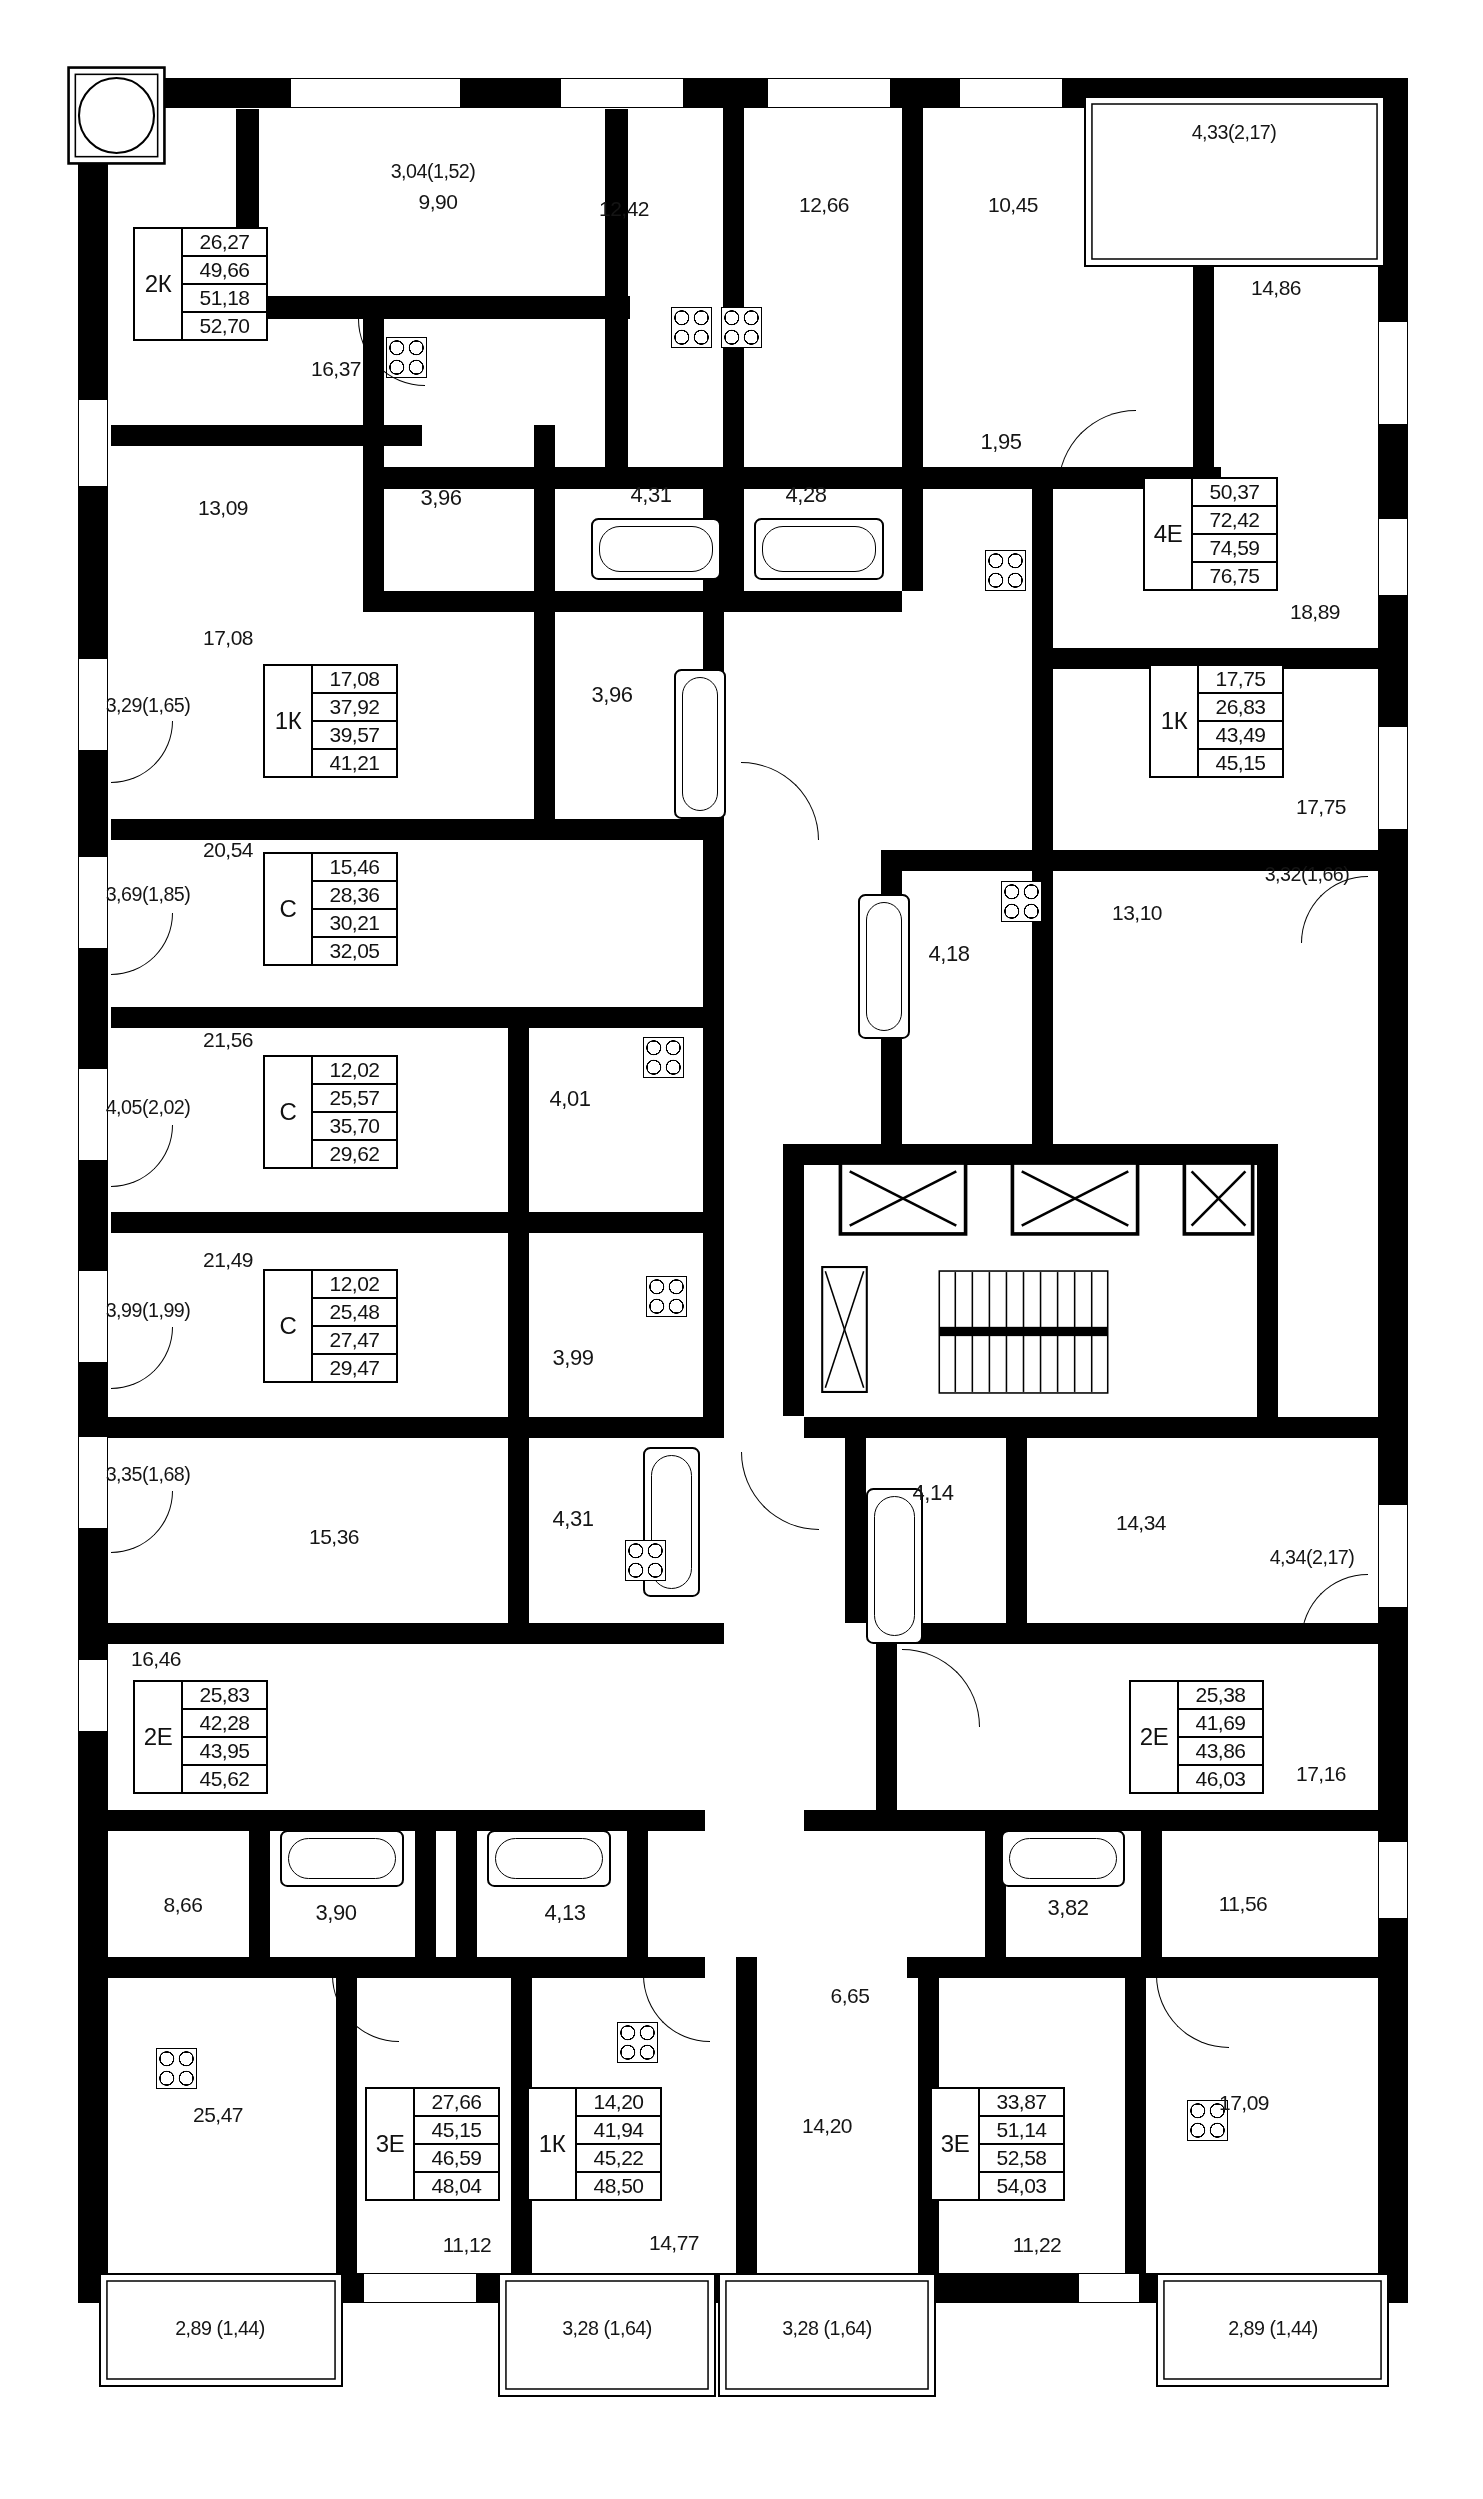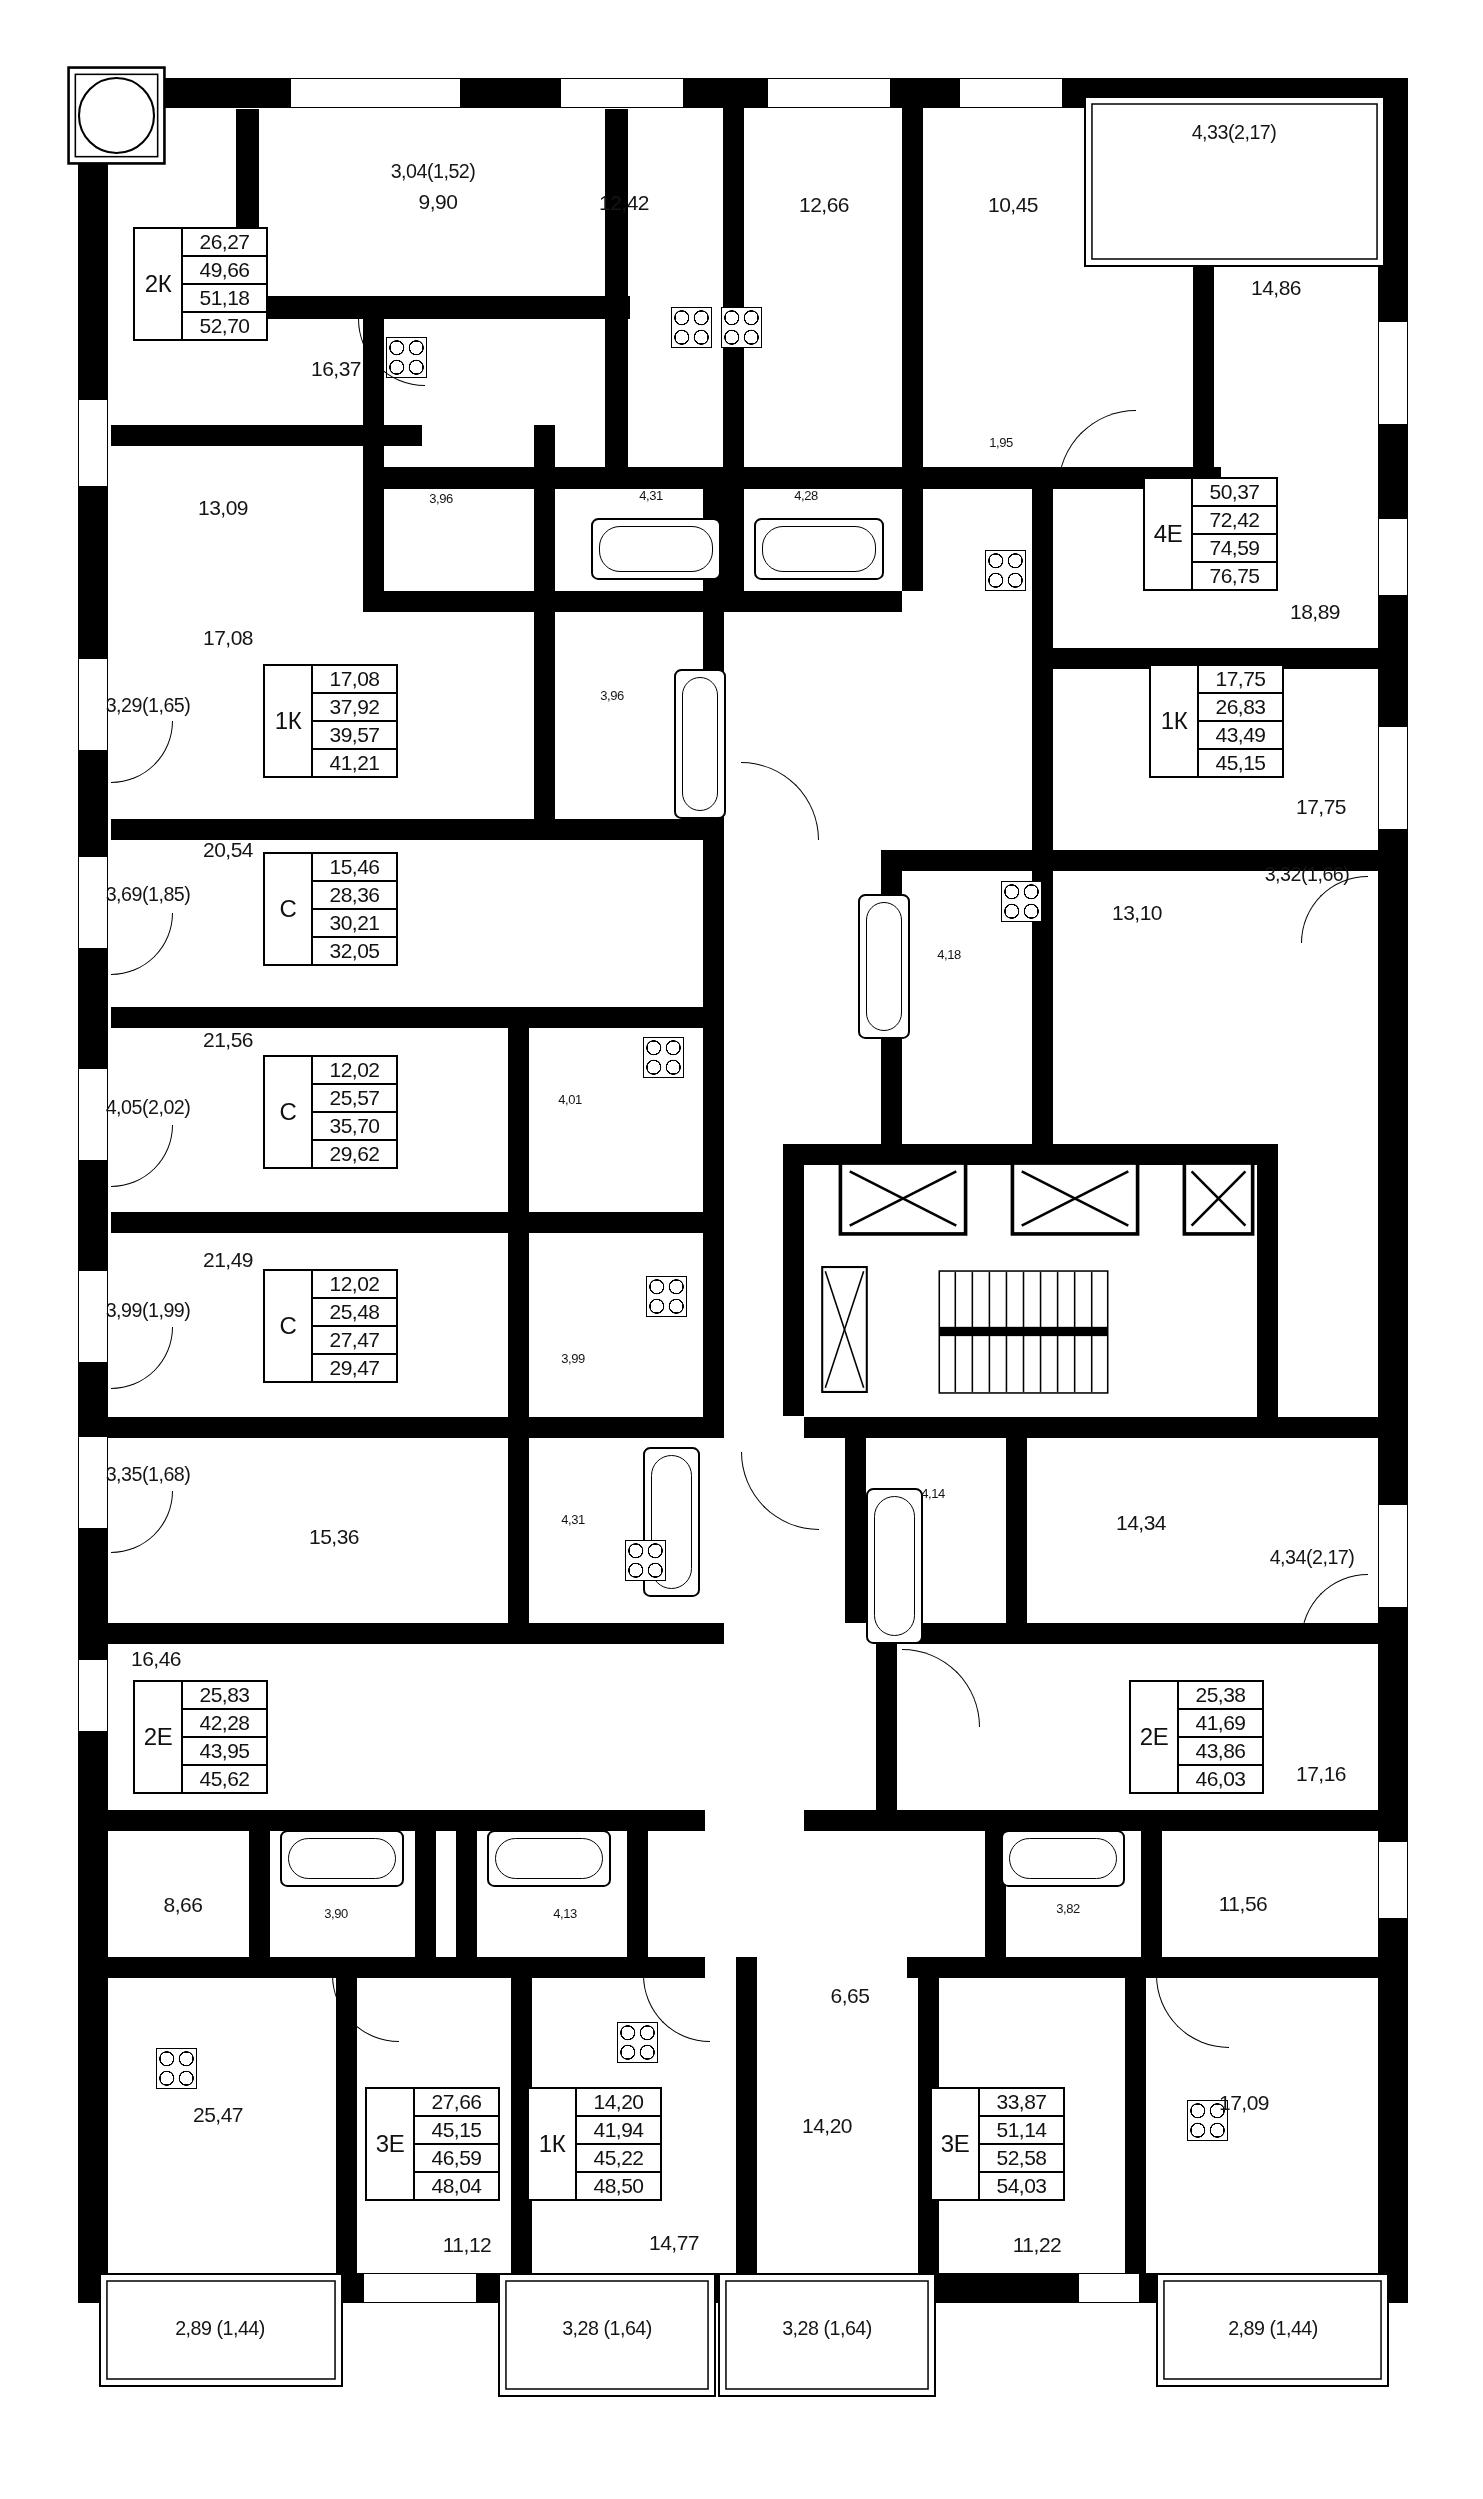--- a/index.html
+++ b/index.html
@@ -3,21 +3,21 @@
 <meta charset="utf-8">
 <style>
   html,body{margin:0;padding:0;background:#fff;}
   #plan{position:relative;width:1483px;height:2500px;background:#ffffff;
         font-family:"Liberation Sans","DejaVu Sans",sans-serif;color:#111;overflow:hidden;}
   .w{position:absolute;background:#000;}
   .win{position:absolute;background:#fff;border:1.6px solid #000;box-sizing:border-box;}
   .lbl,.lbl-sm,.blbl{position:absolute;transform:translate(-50%,-50%);white-space:nowrap;
         letter-spacing:-0.5px;color:#151515;}
   .lbl{font-size:21px;}
-  .lbl-sm{font-size:13px;}
+  .lbl-sm{font-size:22px;}
   .blbl{font-size:19.7px;}
   .apt-table{position:absolute;display:flex;border:2.1px solid #000;background:#fff;width:135px;height:114px;box-sizing:border-box;}
   .apt-type{width:46px;display:flex;align-items:center;justify-content:center;
         font-size:24px;border-right:2.1px solid #000;letter-spacing:-0.5px;}
   .apt-vals{flex:1;display:flex;flex-direction:column;}
   .apt-vals div{flex:1;display:flex;align-items:center;justify-content:center;
         font-size:21px;letter-spacing:-0.5px;border-bottom:2.1px solid #000;}
   .apt-vals div:last-child{border-bottom:none;}
   .balc{position:absolute;border:2.1px solid #000;box-sizing:border-box;background:#fff;
         box-shadow:inset 0 0 0 5.2px #fff, inset 0 0 0 6.7px #000;}
@@ -301,21 +301,21 @@
     <div class="apt-type">3Е</div>
     <div class="apt-vals">
       <div>33,87</div>
       <div>51,14</div>
       <div>52,58</div>
       <div>54,03</div>
     </div>
   </div>
 
   <span class="lbl" style="left:438px;top:202px">9,90</span>
-  <span class="lbl" style="left:624px;top:203px">12,42</span>
+  <span class="lbl" style="left:624px;top:209px">12,42</span>
   <span class="lbl" style="left:824px;top:205px">12,66</span>
   <span class="lbl" style="left:1013px;top:205px">10,45</span>
   <span class="lbl" style="left:1276px;top:288px">14,86</span>
   <span class="lbl" style="left:336px;top:369px">16,37</span>
   <span class="lbl" style="left:223px;top:508px">13,09</span>
   <span class="lbl-sm" style="left:441px;top:498px">3,96</span>
   <span class="lbl-sm" style="left:651px;top:495px">4,31</span>
   <span class="lbl-sm" style="left:806px;top:495px">4,28</span>
   <span class="lbl-sm" style="left:1001px;top:442px">1,95</span>
   <span class="lbl" style="left:1315px;top:612px">18,89</span>

